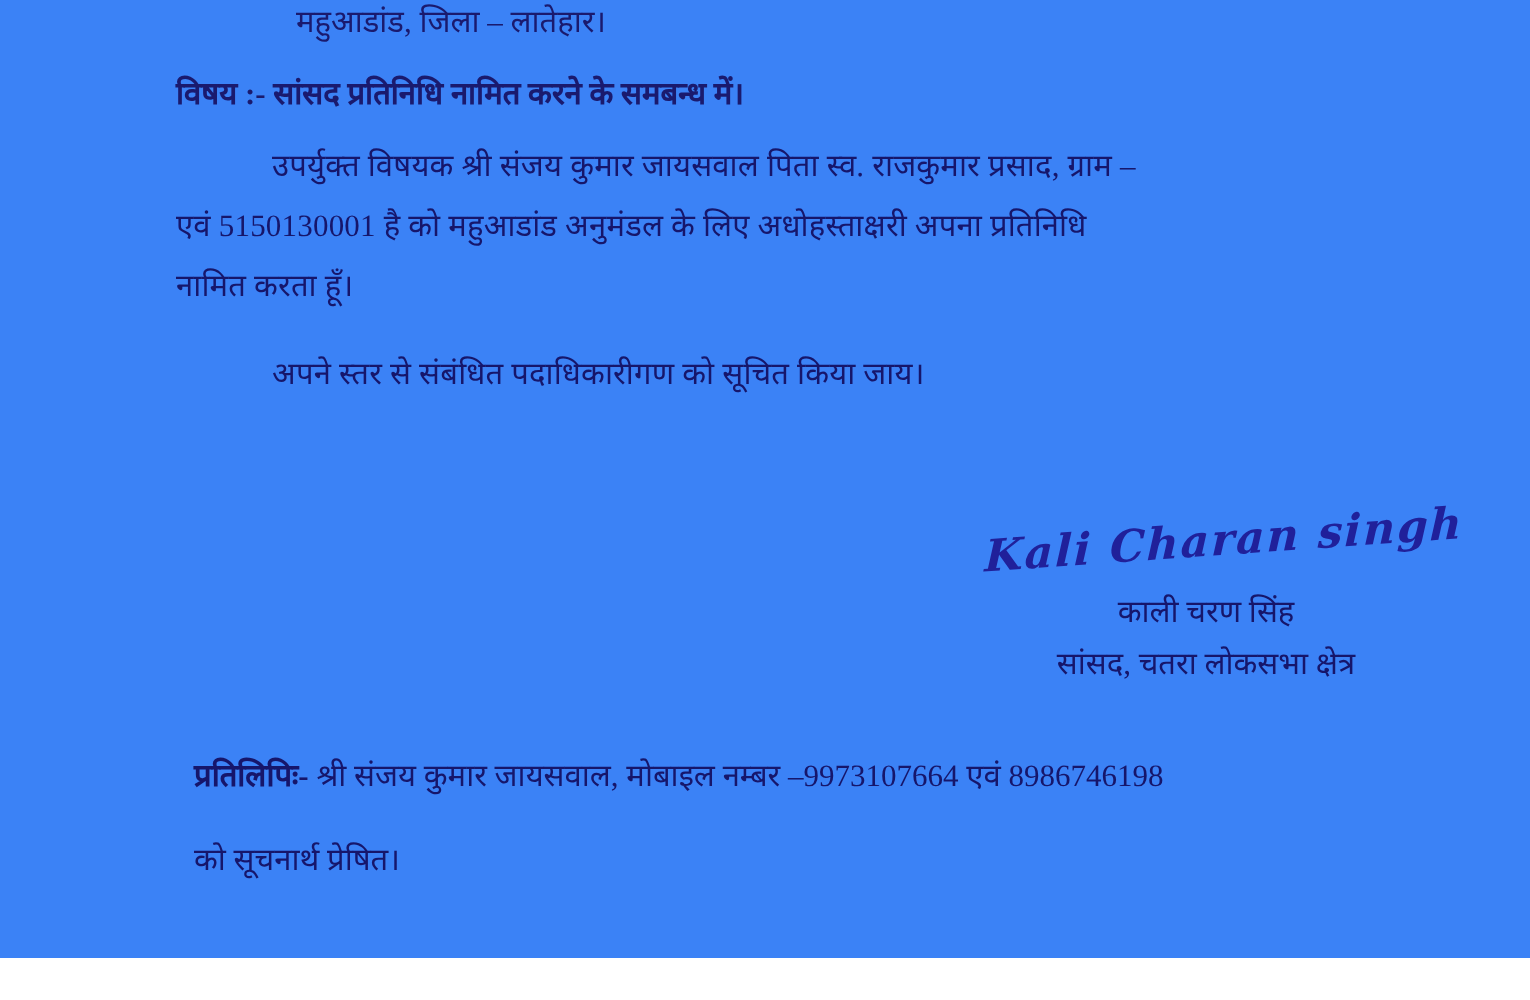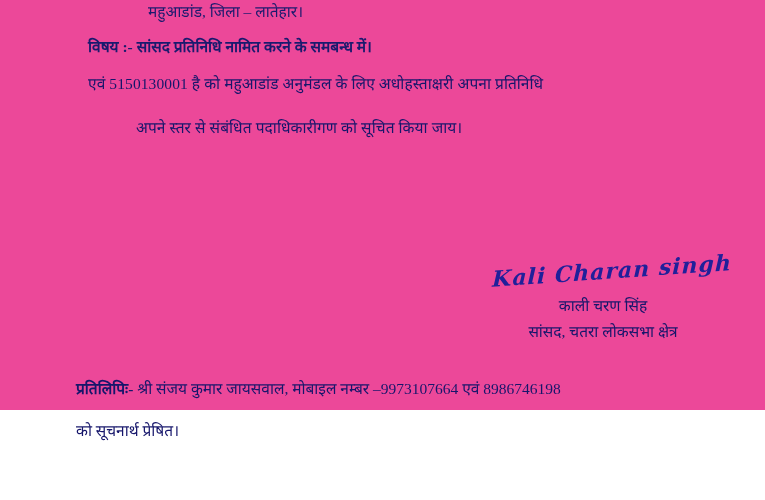--- a/index.html
+++ b/index.html
@@ -10,22 +10,22 @@
     width: 765px;
     height: 500px;
     background: #ffffff;
     font-family: "Liberation Serif", "DejaVu Serif", serif;
     color: #1a1a6e;
     overflow: hidden;
   }
   .page {
     position: relative;
     width: 765px;
-    height: 410px;
-    background: #ec4899;
+    height: 479px;
+    background: #3b82f6;
   }
   .doc-body {
     position: absolute;
     left: 88px;
     top: 0px;
     width: 600px;
   }
   .line {
     color: #16166b;
     font-size: 15.5px;
@@ -84,21 +84,21 @@
     white-space: nowrap;
   }
   .sign-desig {
     font-size: 15.5px;
     margin-top: 4px;
     color: #16166b;
     white-space: nowrap;
   }
   .copy-block {
     position: absolute;
-    left: 76px;
+    left: 97px;
     top: 374px;
     width: 620px;
   }
   .copy-line {
     font-size: 15.5px;
     line-height: 1.95;
     color: #16166b;
     white-space: nowrap;
   }
   .copy-line .lbl { font-weight: bold; }
@@ -109,21 +109,23 @@
 
 <div class="page">
 
   <div class="doc-body">
 
     <div class="addr-line">महुआडांड, जिला – लातेहार।</div>
 
     <div class="subject-line">विषय :- सांसद प्रतिनिधि नामित करने के समबन्ध में।</div>
 
     <div class="para">
+      <div class="line indent-1">उपर्युक्त विषयक श्री संजय कुमार जायसवाल पिता स्व. राजकुमार प्रसाद, ग्राम –</div>
       <div class="line">एवं  5150130001 है को महुआडांड अनुमंडल के लिए अधोहस्ताक्षरी अपना प्रतिनिधि</div>
+      <div class="line">नामित करता हूँ।</div>
     </div>
 
     <div class="para-2">
       <div class="line indent-1">अपने स्तर से संबंधित पदाधिकारीगण को सूचित किया जाय।</div>
     </div>
 
   </div>
 
   <div class="sign-block">
     <div class="signature">Kali Charan singh</div>

